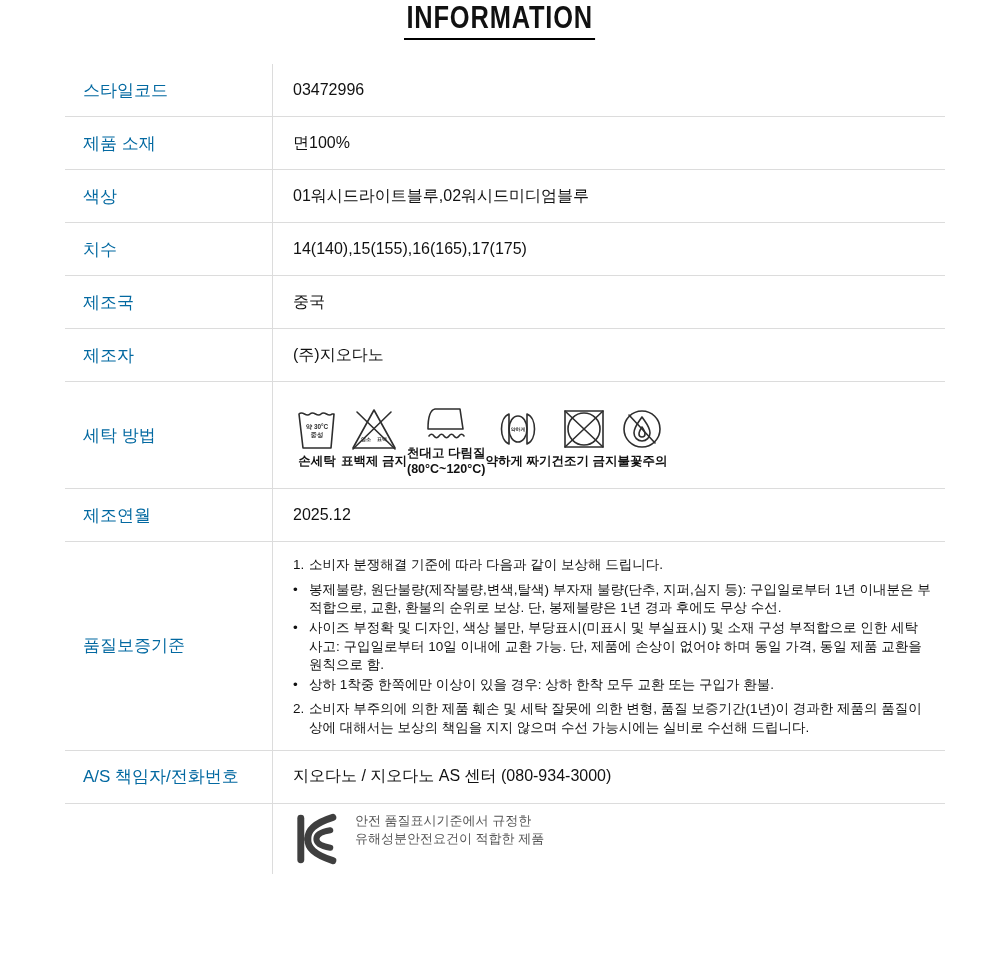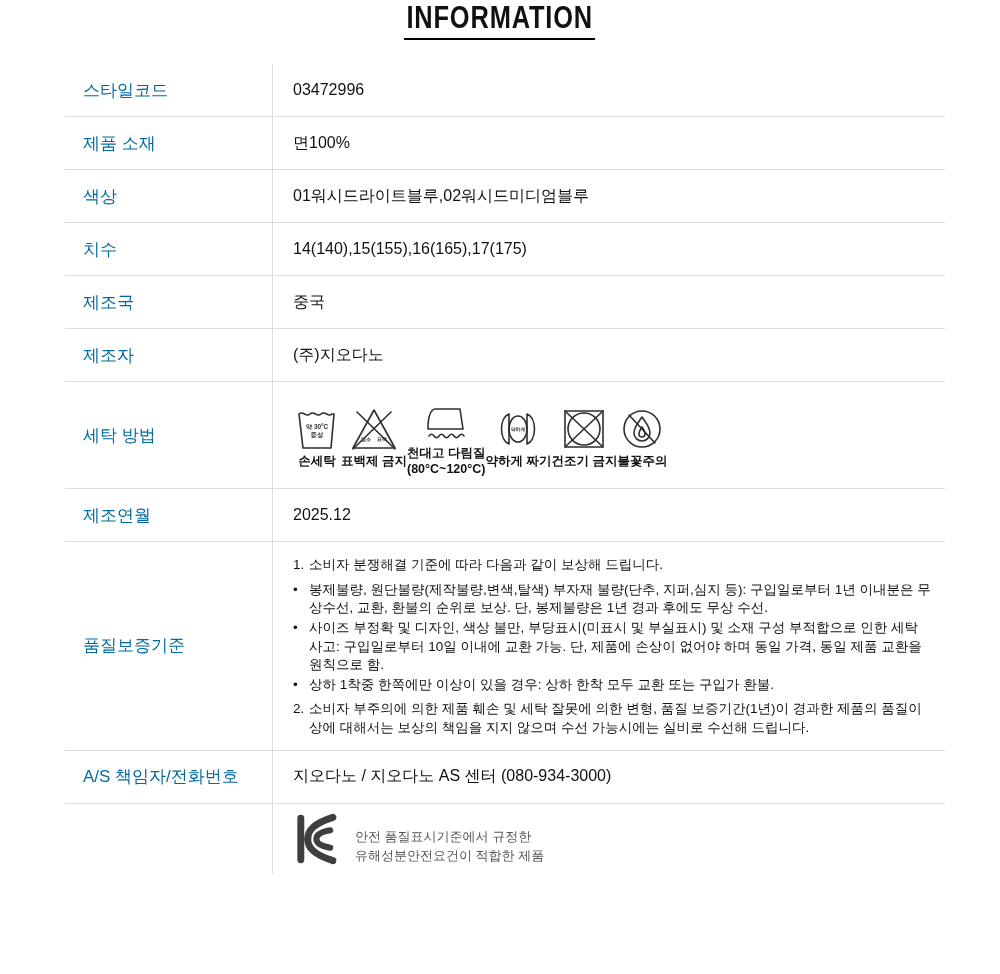--- a/index.html
+++ b/index.html
@@ -47,21 +47,21 @@
 
   
   .warranty-cell { display:block; padding:14px 14px 12px 20px; font-size:13.5px; line-height:1.38; color:#111; }
   .w-item { display:flex; align-items:flex-start; }
   .w-item .marker { flex:0 0 16px; }
   .w-item.num1 { margin-bottom:6px; }
   .w-item.num2 { margin-top:6px; }
   .w-item.bullet { margin:1px 0; }
 
   
-  .kc-wrap { display:flex; align-items:flex-end; }
+  .kc-wrap { display:flex; align-items:flex-start; }
   .kc-text { margin-left:10px; font-size:13px; line-height:1.45; color:#555; }
 </style>
 </head>
 <body>
 
 <div class="title-wrap">
   <div class="info-title">INFORMATION</div>
 </div>
 
 <div class="info-table">
@@ -171,21 +171,21 @@
 
   <div class="row">
     <div class="label-cell">품질보증기준</div>
     <div class="value-cell warranty-cell">
       <div class="w-item num1">
         <span class="marker">1.</span>
           <span>소비자 분쟁해결 기준에 따라 다음과 같이 보상해 드립니다.</span>
       </div>
       <div class="w-item bullet">
         <span class="marker">•</span>
-          <span>봉제불량, 원단불량(제작불량,변색,탈색) 부자재 불량(단추, 지퍼,심지 등): 구입일로부터 1년 이내분은 무상수선, 교환, 환불의 순위로 보상. 단, 봉제불량은 1년 경과 후에도 무상 수선.</span>
+          <span>봉제불량, 원단불량(제작불량,변색,탈색) 부자재 불량(단추, 지퍼,심지 등): 구입일로부터 1년 이내분은 부적합으로, 교환, 환불의 순위로 보상. 단, 봉제불량은 1년 경과 후에도 무상 수선.</span>
       </div>
       <div class="w-item bullet">
         <span class="marker">•</span>
           <span>사이즈 부정확 및 디자인, 색상 불만, 부당표시(미표시 및 부실표시) 및 소재 구성 부적합으로 인한 세탁 사고: 구입일로부터 10일 이내에 교환 가능. 단, 제품에 손상이 없어야 하며 동일 가격, 동일 제품 교환을 원칙으로 함.</span>
       </div>
       <div class="w-item bullet">
         <span class="marker">•</span>
           <span>상하 1착중 한쪽에만 이상이 있을 경우: 상하 한착 모두 교환 또는 구입가 환불.</span>
       </div>
       <div class="w-item num2">

